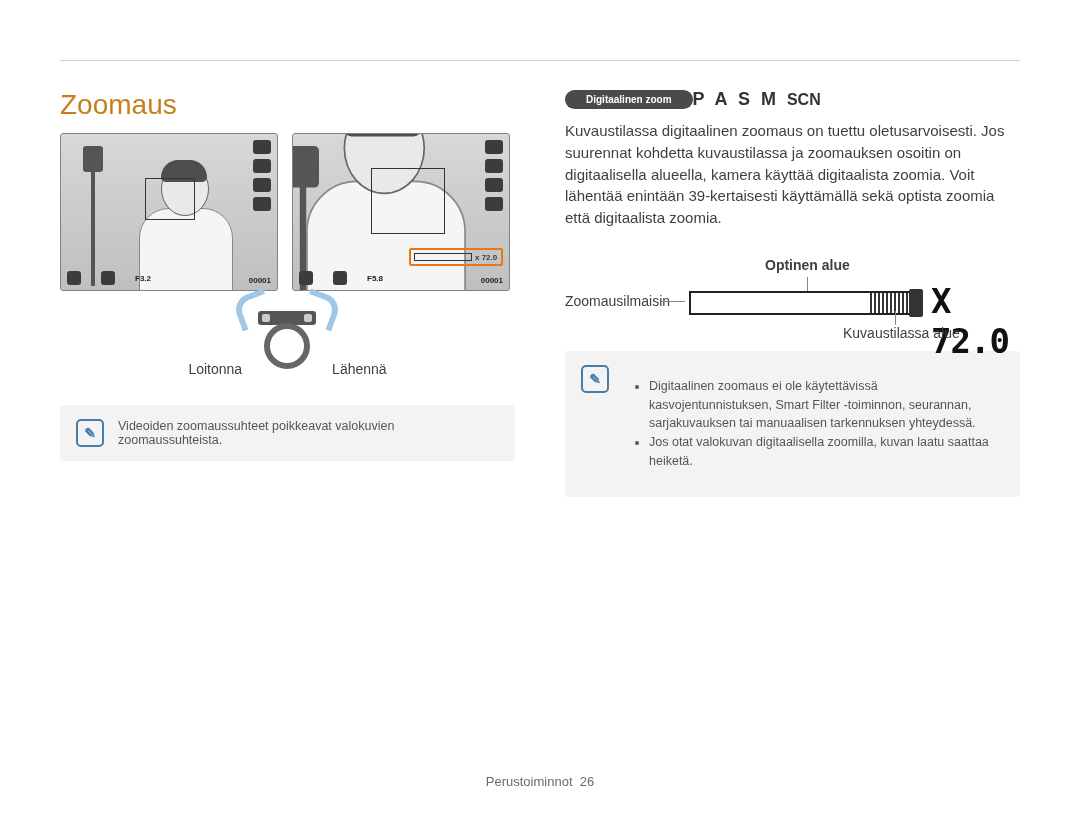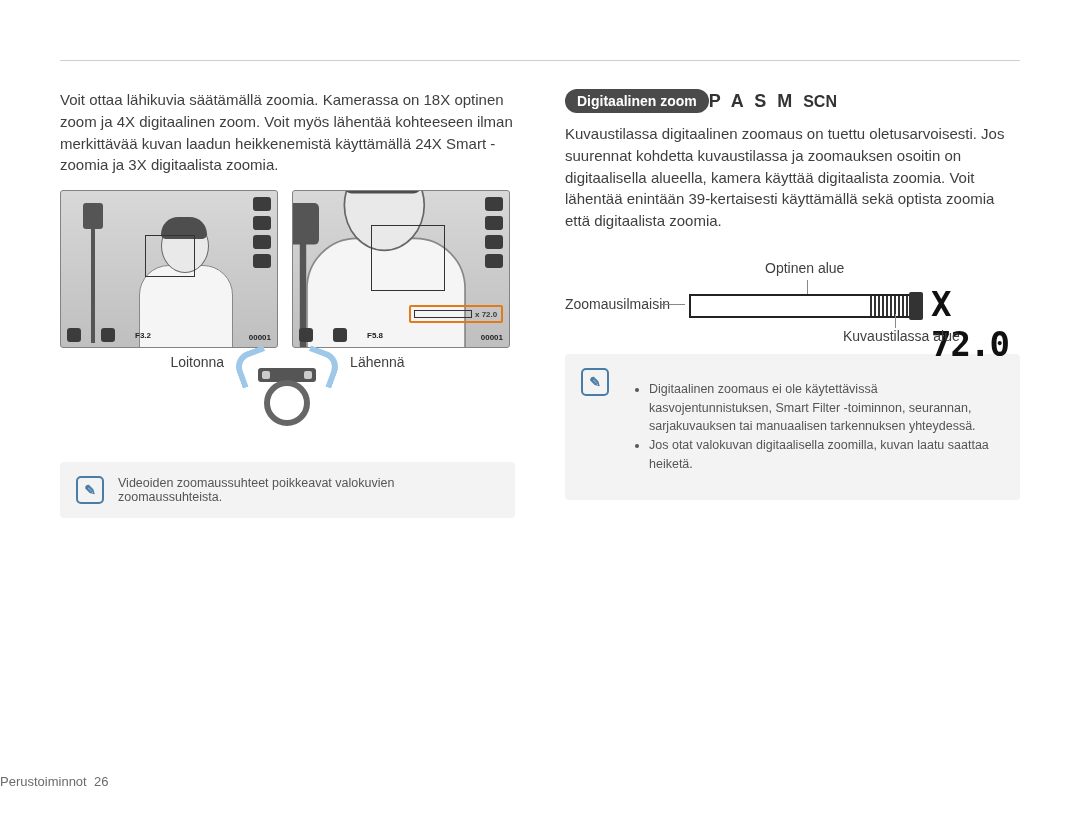--- a/index.html
+++ b/index.html
@@ -22,63 +22,63 @@
   .focus-box{position:absolute;border:1px solid #333;}
   .photo .icons-r{position:absolute;right:6px;top:6px;display:flex;flex-direction:column;gap:5px;}
   .photo .icons-r span{width:18px;height:14px;background:#3c3c3c;border-radius:3px;display:block;}
   .photo .bottom{position:absolute;left:6px;bottom:5px;right:6px;display:flex;justify-content:space-between;align-items:flex-end;font-size:8px;color:#222;font-weight:bold;}
   .photo .bottom .l{display:flex;gap:20px;align-items:center;}
   .photo .bottom .l i{width:14px;height:14px;background:#3c3c3c;border-radius:3px;display:block;}
   .zoom-ind{position:absolute;right:6px;bottom:24px;width:90px;height:14px;border:2px solid #e07a1a;border-radius:2px;display:flex;align-items:center;}
   .zoom-ind .bar{width:56px;height:6px;border:1px solid #333;margin-left:3px;}
   .zoom-ind .txt{font-size:8px;font-weight:bold;margin-left:3px;}
   .caption-center{text-align:center;font-size:14px;color:#3f3f3f;margin:8px 0 12px 0;}
-  .zoom-ctrl{display:flex;align-items:flex-start;justify-content:center;gap:18px;margin-bottom:28px;}
+  .zoom-ctrl{display:flex;align-items:flex-end;justify-content:center;margin-bottom:28px;}
   .zoom-ctrl .lbl{font-size:14px;color:#3f3f3f;}
   .ring-wrap{position:relative;width:90px;height:80px;}
   .ring{position:absolute;left:22px;top:26px;width:46px;height:46px;border:6px solid #666;border-radius:50%;box-sizing:border-box;}
   .ring-top{position:absolute;left:16px;top:14px;width:58px;height:14px;background:#555;border-radius:3px;}
   .ring-top::before,.ring-top::after{content:"";position:absolute;top:3px;width:8px;height:8px;background:#ccc;border-radius:2px;}
   .ring-top::before{left:4px;} .ring-top::after{right:4px;}
   .arrow-l,.arrow-r{position:absolute;top:-4px;width:28px;height:28px;border:6px solid #9ec7e8;border-bottom:none;border-right:none;border-radius:50% 0 0 0;transform:rotate(-20deg);}
   .arrow-l{left:-6px;}
   .arrow-r{right:-6px;transform:scaleX(-1) rotate(-20deg);}
   .note-box{display:flex;gap:14px;background:#f3f3f3;border-radius:4px;padding:14px 16px;align-items:flex-start;}
   .note-icon{width:24px;height:24px;border:2px solid #4a7ca8;border-radius:5px;color:#4a7ca8;display:flex;align-items:center;justify-content:center;font-weight:bold;font-size:14px;flex:0 0 24px;}
   .note-box ul{margin:12px;padding-left:14px;font-size:12.5px;color:#555;line-height:1.5;}
   .note-box.simple{align-items:center;}
   .note-box.simple .note-text{font-size:12.5px;color:#555;}
-  .pill{display:inline-block;background:#4a4a4a;color:#fff;border-radius:14px;padding:4px 12px;font-size:14px;font-weight:bold;}
+  .pill{display:inline-block;background:#4a4a4a;color:#fff;border-radius:14px;padding:4px 21px;font-size:10px;font-weight:bold;}
   .modes{font-family:Liberation Sans, sans-serif;font-size:18px;font-weight:bold;letter-spacing:3px;color:#333;}
   .modes .scn{letter-spacing:0;font-weight:600;font-size:16px;}
   .digi-head{display:flex;align-items:center;margin-bottom:10px;flex-wrap:wrap;}
   .zoombar-wrap{position:relative;margin:28px 0 14px 0;height:80px;}
-  .zl-optical{position:absolute;left:200px;top:0;font-size:14px;color:#3f3f3f;}
+  .zl-optical{position:absolute;left:200px;top:0;font-size:14px;color:#3f3f3f;font-weight:bold;}
   .zl-optical-line{position:absolute;left:242px;top:20px;width:1px;height:14px;background:#888;}
   .zl-indicator{position:absolute;left:0;top:36px;font-size:14px;color:#3f3f3f;}
   .zl-indicator-line{position:absolute;left:96px;top:44px;width:24px;height:1px;background:#888;}
   .zl-digital{position:absolute;left:278px;top:68px;font-size:14px;color:#3f3f3f;}
   .zl-digital-line{position:absolute;left:330px;top:54px;width:1px;height:14px;background:#888;}
   .zoombar{position:absolute;left:124px;top:34px;width:230px;height:20px;border:2px solid #222;background:#fff;display:flex;}
   .zoombar .opt{width:78%;height:100%;}
   .zoombar .dig{width:22%;height:100%;background:repeating-linear-gradient(90deg,#333 0 2px,#fff 2px 4px);}
   .zoombar .thumb{position:absolute;right:-2px;top:-4px;width:14px;height:28px;background:#333;border-radius:2px;}
   .xval{position:absolute;left:366px;top:24px;font-family:monospace;font-weight:bold;font-size:34px;letter-spacing:-1px;color:#111;}
-  .footer{position:absolute;bottom:26px;left:0;right:0;font-size:13px;color:#6b6b6b;}
+  .footer{position:absolute;bottom:26px;left:0;right:0;text-align:center;font-size:13px;color:#6b6b6b;}
 </style>
 </head>
 <body>
 
 <div class="page">
   <hr class="rule">
 
   <div class="cols">
 
     <div class="col">
-      <p>Voit ottaa lähikuvia säätämällä zoomia. Kamerassa on 18X optinen zoom ja 4X digitaalinen zoom. Voit myös lähentää kohteeseen ilman merkittävää kuvan laadun heikkenemistä käyttämällä 24X Smart -zoomia ja 3X digitaalista zoomia.</p>
+      <h1>Zoomaus</h1>
 
       <div class="photo-row">
         <div class="photo">
           <div class="lamp">
               <div class="head"></div>
               <div class="post"></div>
             </div>
           <div class="man">
               <div class="body"></div>
               <div class="head"></div>

